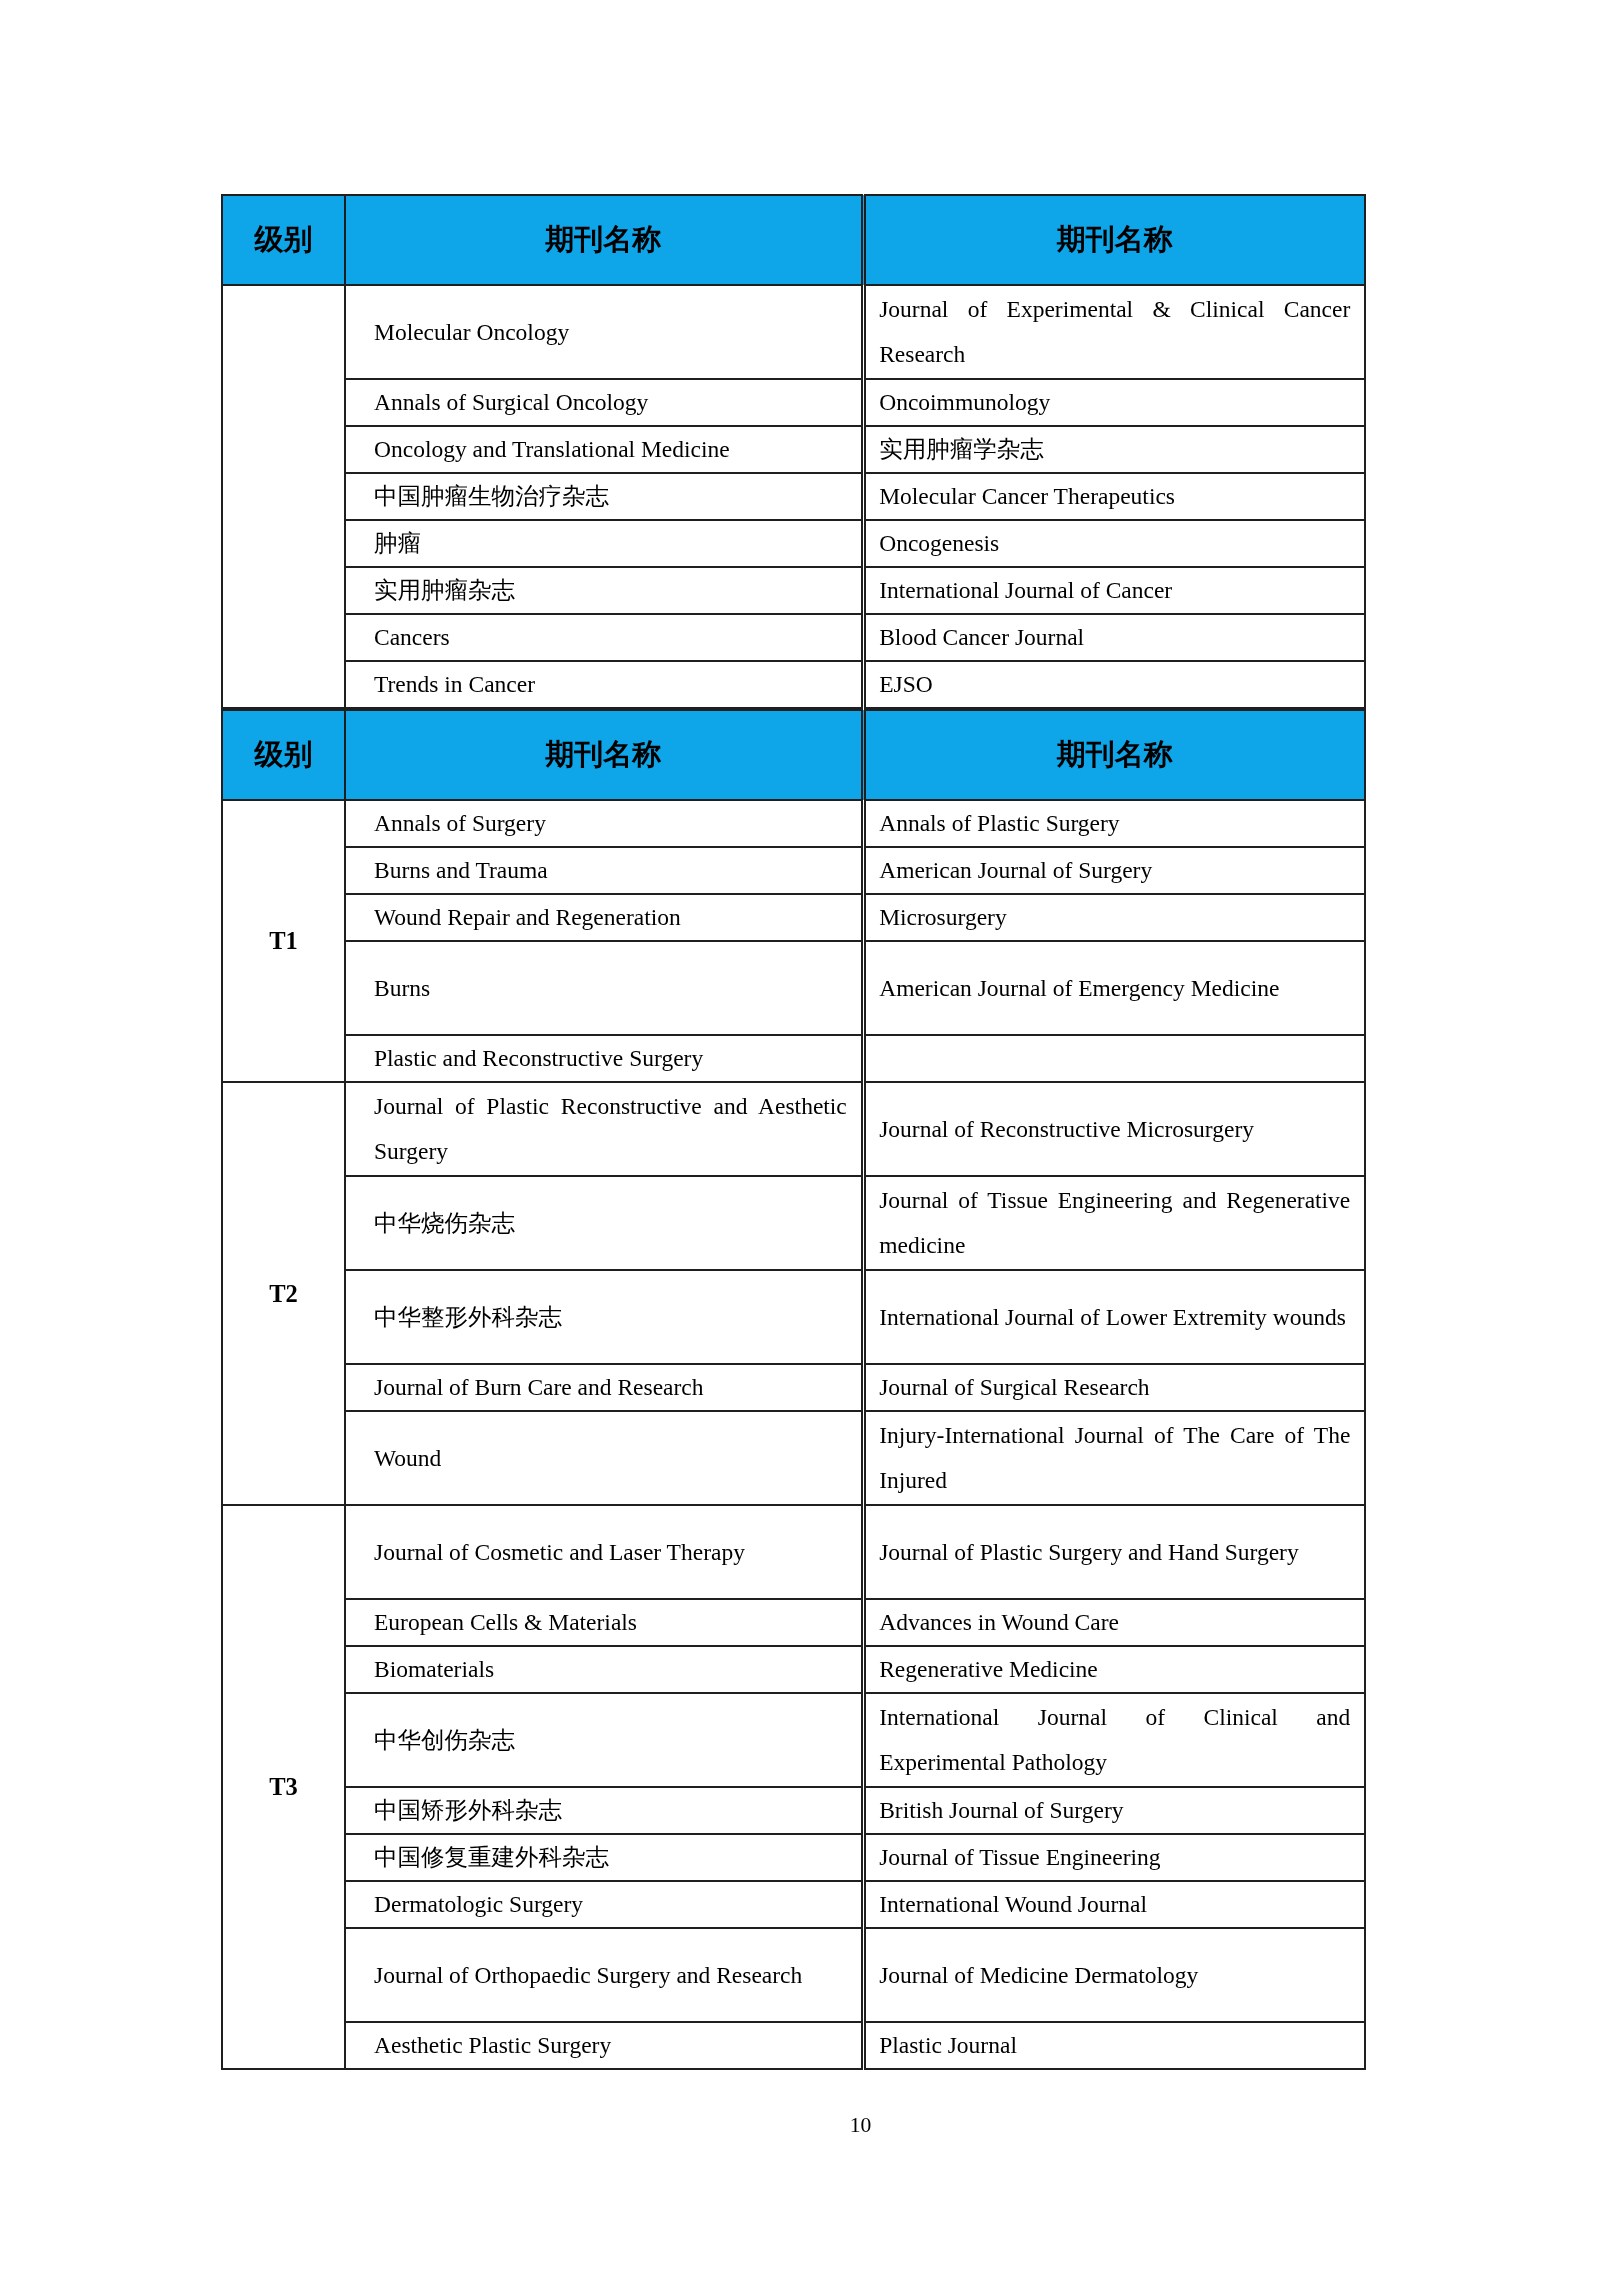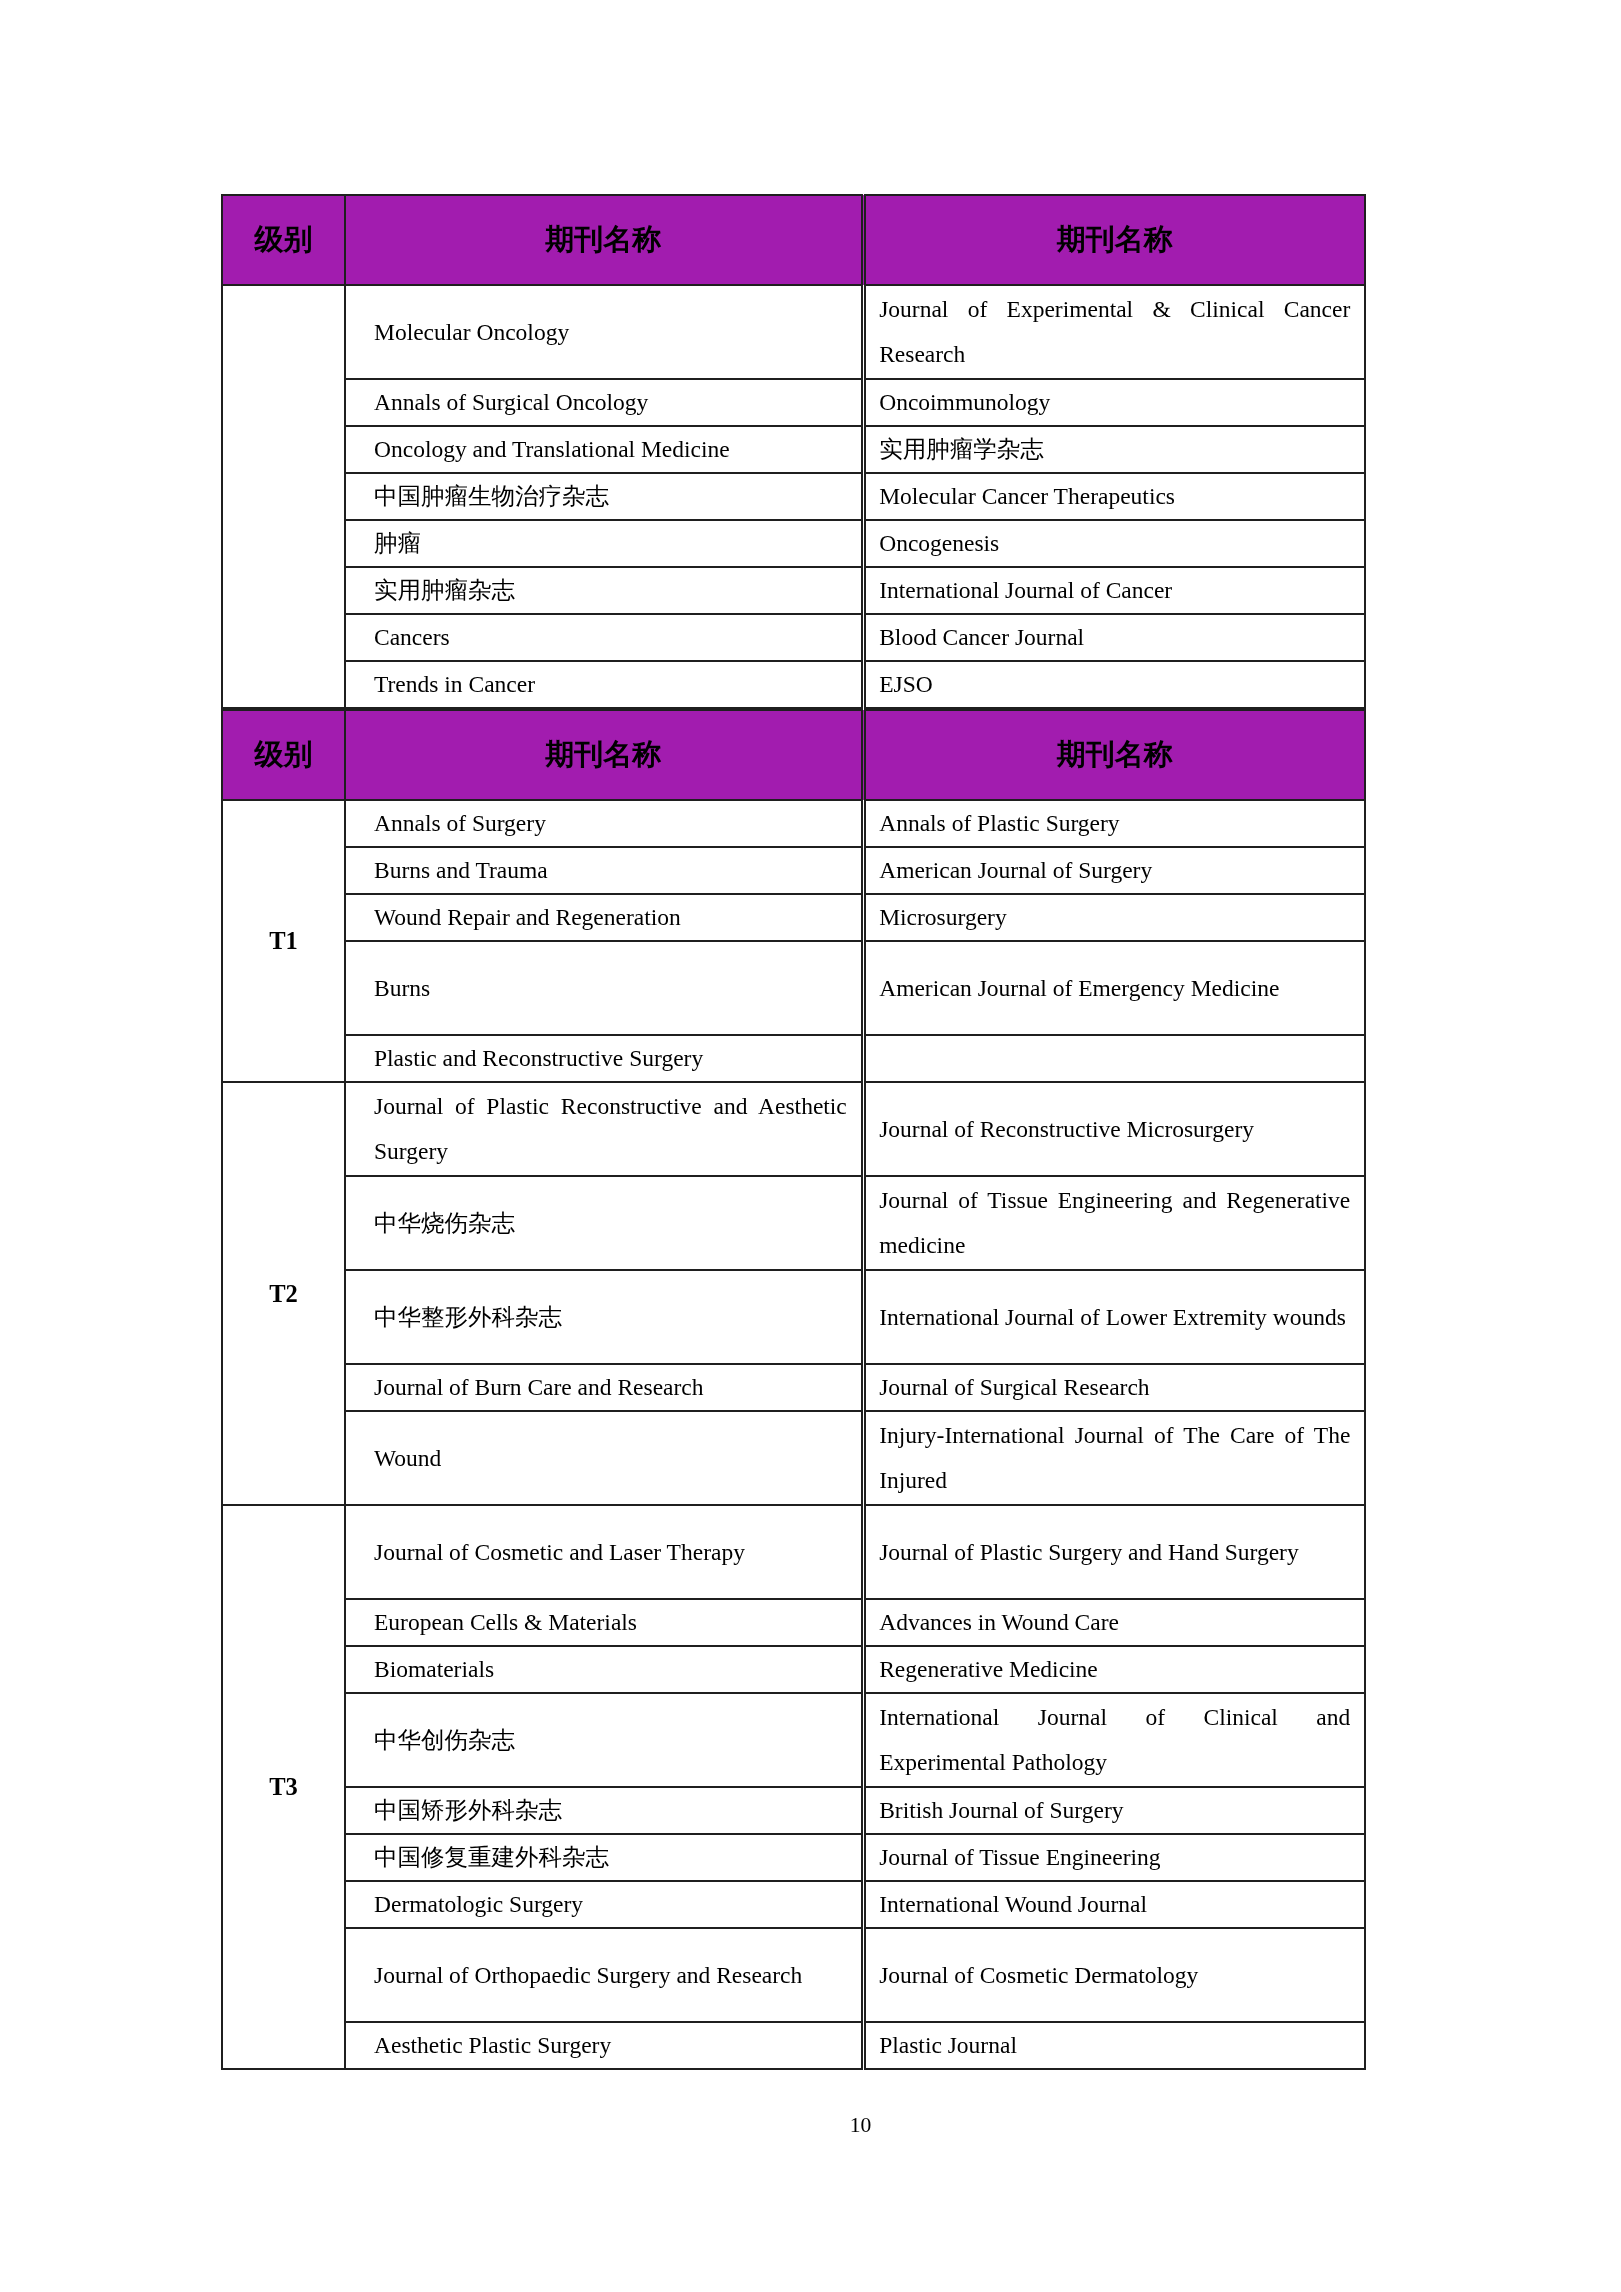--- a/index.html
+++ b/index.html
@@ -20,21 +20,21 @@
     width:1142px;
     border:2.9px solid #1f1f1f;
   }
   col.level-col   { width:123px; }
   col.journal1-col{ width:518px; }
   col.journal2-col{ width:502px; }
 
   th, td { border:2px solid #1f1f1f; }
 
   th {
-    background:#a21caf;
+    background:#0ea5e9;
     font-family:"Liberation Sans","DejaVu Sans",sans-serif;
     font-weight:600;
     font-size:29px;
     height:88px;
     text-align:center;
     vertical-align:middle;
     border-bottom:2.9px solid #1f1f1f;
     padding:0;
   }
 
@@ -219,21 +219,21 @@
       <tr class="h1">
         <td class="jc j1">中国修复重建外科杂志</td>
         <td class="jc">Journal of Tissue Engineering</td>
       </tr>
       <tr class="h1">
         <td class="jc j1">Dermatologic Surgery</td>
         <td class="jc">International Wound Journal</td>
       </tr>
       <tr class="h2">
         <td class="jc j1 jt">Journal of Orthopaedic Surgery and Research</td>
-        <td class="jc">Journal of Cosmetic Dermatology</td>
+        <td class="jc">Journal of Medicine Dermatology</td>
       </tr>
       <tr class="h1">
         <td class="jc j1">Aesthetic Plastic Surgery</td>
         <td class="jc">Plastic Journal</td>
       </tr>
     </tbody>
       </table>
 
   </div>
 

